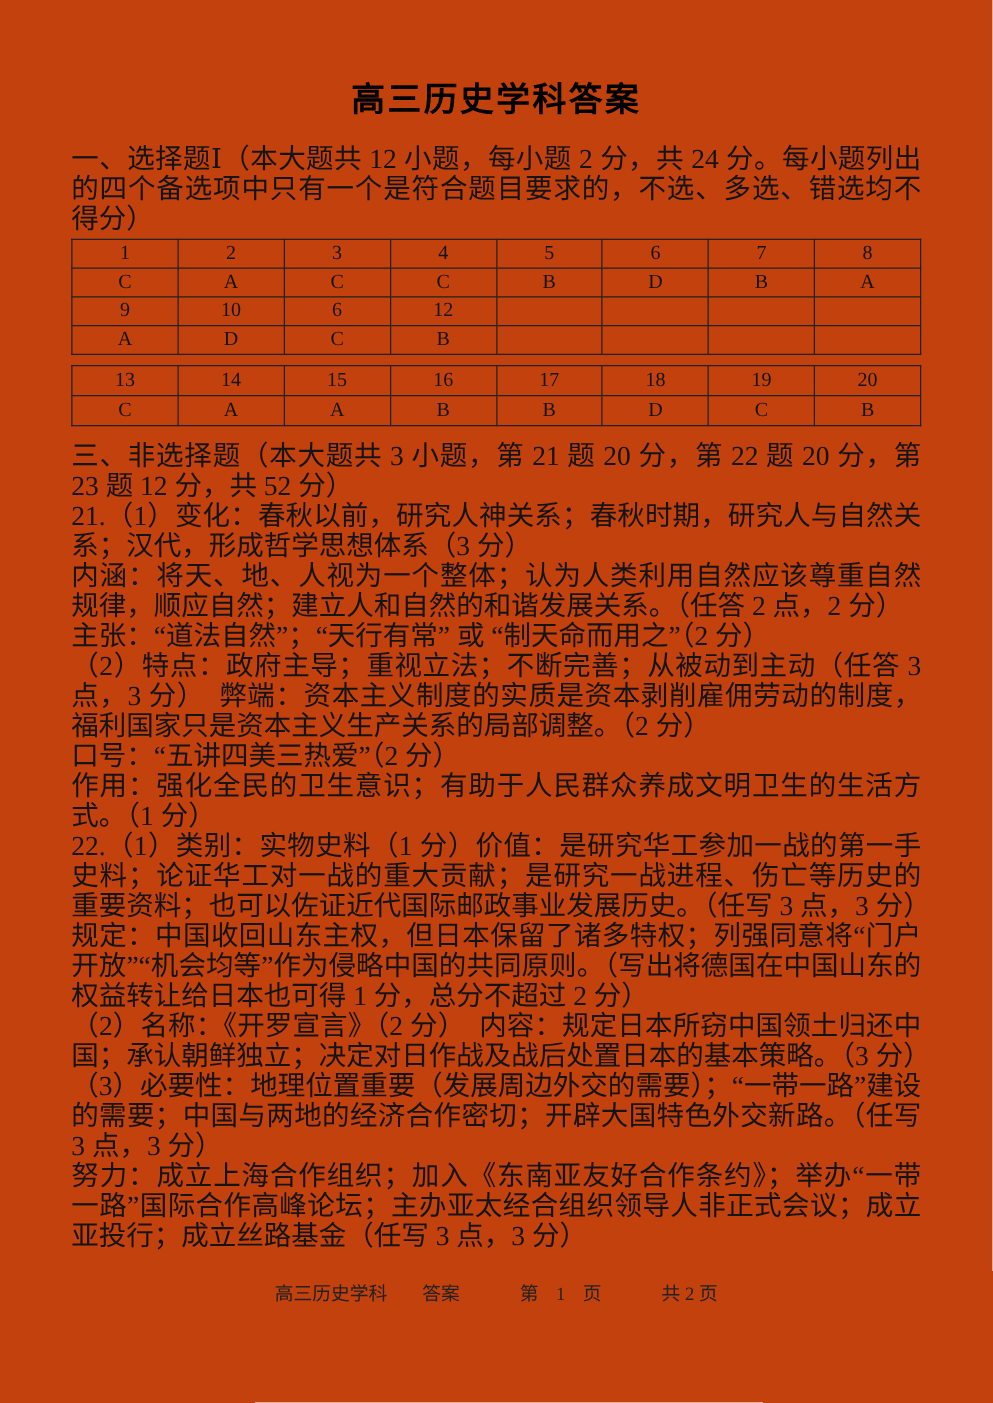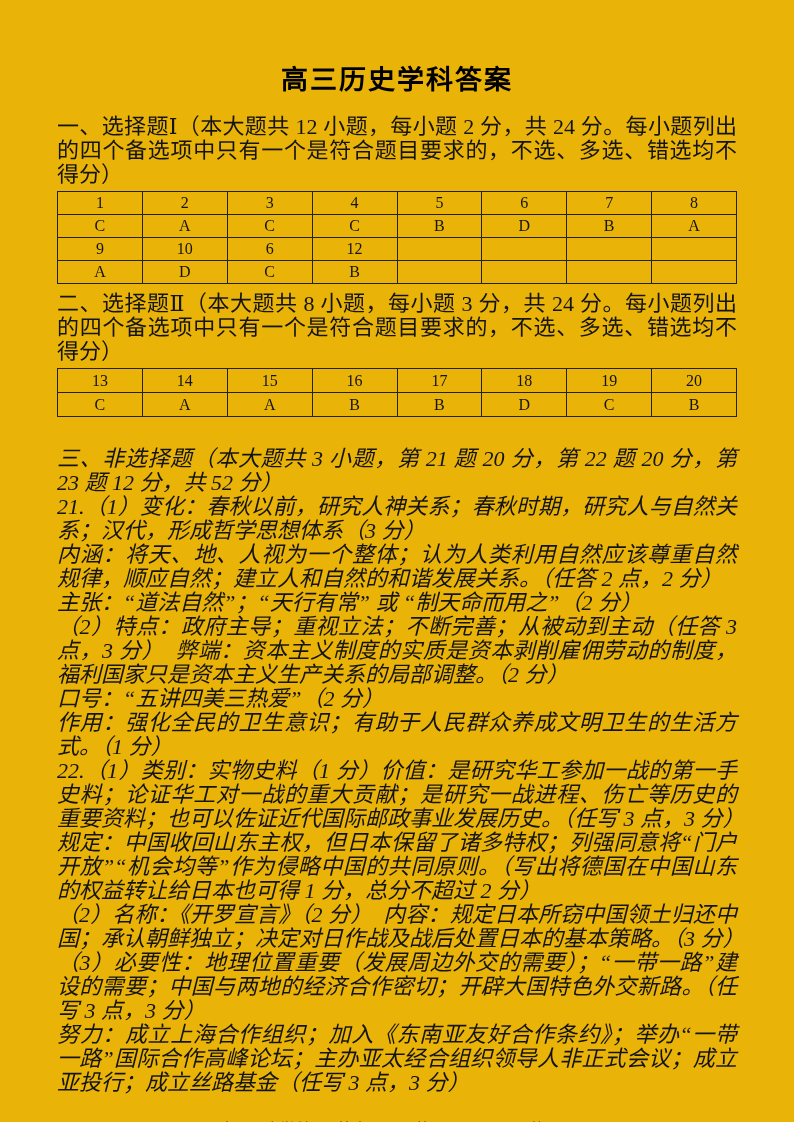--- a/index.html
+++ b/index.html
@@ -7,21 +7,21 @@
     padding: 0;
     background: #ffffff;
   }
   .page {
     position: relative;
     width: 794px;
     height: 1122px;
     margin: 0 auto;
     box-sizing: border-box;
     padding: 58px 57px 0 57px;
-    background: #eab308;
+    background: #c2410c;
     color: #111111;
     font-family: "Liberation Serif", "DejaVu Serif", serif;
   }
   .doc-title {
     margin: 0 0 18px 0;
     text-align: center;
     font-family: "Liberation Sans", "DejaVu Sans", sans-serif;
     font-weight: 700;
     font-size: 27px;
     letter-spacing: 2px;
@@ -45,21 +45,21 @@
     height: 22px;
     padding: 0;
     text-align: center;
     vertical-align: middle;
     font-size: 16px;
     line-height: 22px;
     font-family: "Liberation Serif", "DejaVu Serif", serif;
     color: #141414;
   }
   .table2 td { height: 23px; line-height: 23px; }
-  .section3 { margin-top: 30px; font-style: italic; }
+  .section3 { margin-top: 12px; }
   .page-footer {
     margin-top: 22px;
     display: flex;
     justify-content: center;
     align-items: baseline;
     font-size: 15px;
     color: #222222;
   }
   .page-footer .seg { white-space: pre; }
   .gap-s { width: 28px; }
@@ -113,21 +113,20 @@
       <td>C</td>
       <td>B</td>
       <td></td>
       <td></td>
       <td></td>
       <td></td>
     </tr>
   </tbody>
     </table>
 
-  <p class="intro">二、选择题Ⅱ（本大题共 8 小题，每小题 3 分，共 24 分。每小题列出的四个备选项中只有一个是符合题目要求的，不选、多选、错选均不得分）</p>
 
   <table class="answers-table table2">
     <tbody>
         <tr>
       <td>13</td>
       <td>14</td>
       <td>15</td>
       <td>16</td>
       <td>17</td>
       <td>18</td>

